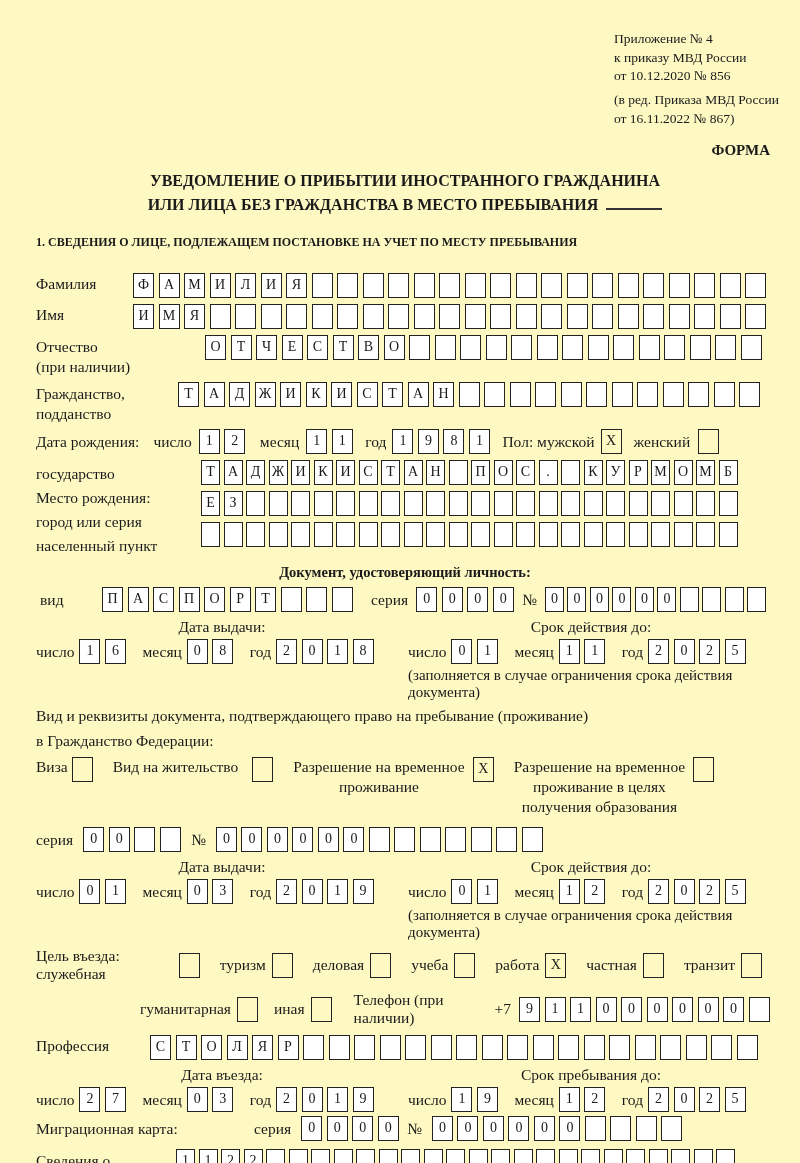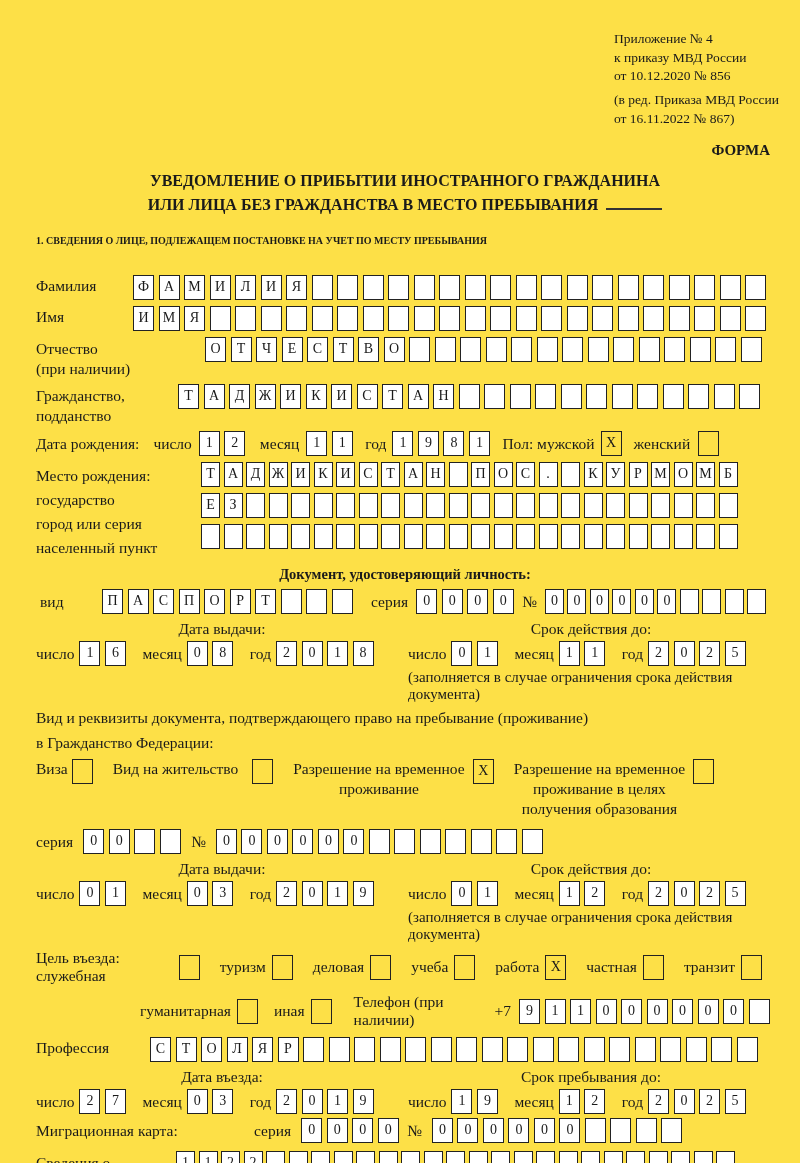--- a/index.html
+++ b/index.html
@@ -1,28 +1,28 @@
 <!DOCTYPE html>
 <html><head>
 <meta charset="utf-8">
 <style>
   html,body { margin:0; padding:0; background:#e8e8e8; }
   .page {
-    width:800px; height:1163px; margin:0 auto; background:#fde047;
+    width:800px; height:1163px; margin:0 auto; background:#fef9c3;
     box-sizing:border-box; padding:30px 26px 20px 36px; overflow:hidden;
     font-family:"Liberation Serif","DejaVu Serif",serif; color:#1a1a1a; font-size:15.5px;
   }
   
   .appendix { margin-left:578px; width:190px; font-size:13.5px; line-height:1.38; }
   .appendix .ed { margin-top:5px; }
   .forma { text-align:right; font-weight:bold; font-size:15px; margin-top:14px; padding-right:4px; }
   
   .title { text-align:center; font-weight:bold; font-size:16px; line-height:1.5; margin-top:10px; }
   .blank-line { display:inline-block; width:56px; height:13px; border-bottom:2.2px solid #333; margin-left:8px; }
-  .sec-head { font-weight:bold; font-size:10px; margin-top:18px; margin-bottom:29px; }
+  .sec-head { font-weight:bold; font-size:12px; margin-top:18px; margin-bottom:23px; }
   
   .row { display:flex; align-items:flex-start; margin-bottom:6px; }
   .flabel { flex:none; padding-top:2px; }
   .lblock { flex:none; line-height:19.5px; padding-top:2px; }
   .cells { display:flex; flex:none; }
   .cell {
     box-sizing:border-box; flex:none; width:21px; height:25px;
     border:1.6px solid #222; margin-right:4.5px; text-align:center;
     font-size:14px; line-height:22px; background:#fff;
   }
@@ -223,22 +223,22 @@
         <span class="cell">1</span>
       </span>
     <span class="t" style="margin-right:6px;">Пол: мужской</span>
     <span class="cbox">X</span>
     <span class="t" style="margin:0 8px 0 12px;">женский</span>
     <span class="cbox"></span>
   </div>
 
   <div class="row" style="margin-top:2px;">
     <div class="lblock w165" style="line-height:24px;">
+      <div>государство</div>
       <div>Место рождения:</div>
-      <div>государство</div>
       <div>город или серия</div>
       <div>населенный пункт</div>
     </div>
     <div class="stack tight">
       <div class="cells">
           <span class="cell">Т</span>
           <span class="cell">А</span>
           <span class="cell">Д</span>
           <span class="cell">Ж</span>
           <span class="cell">И</span>

